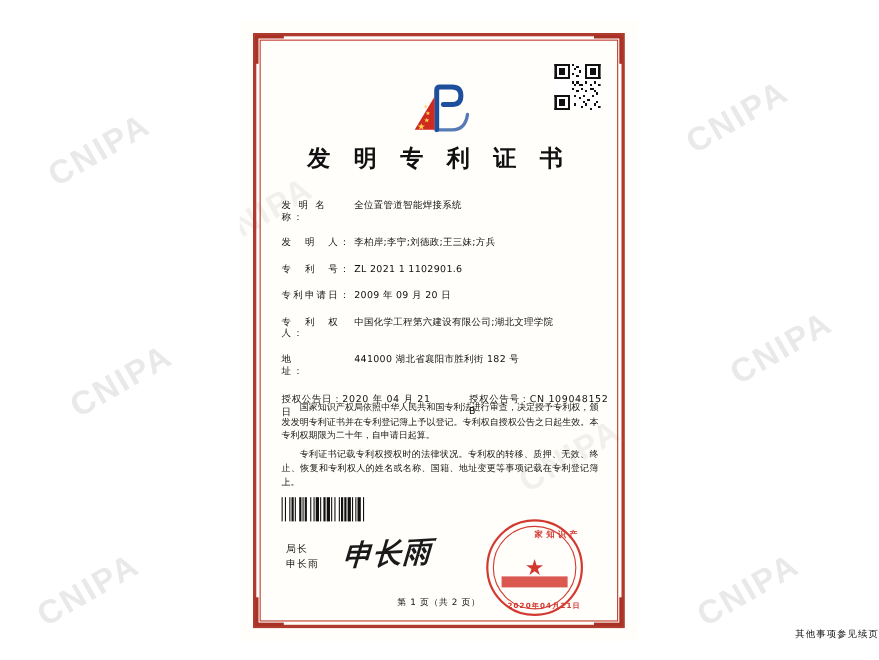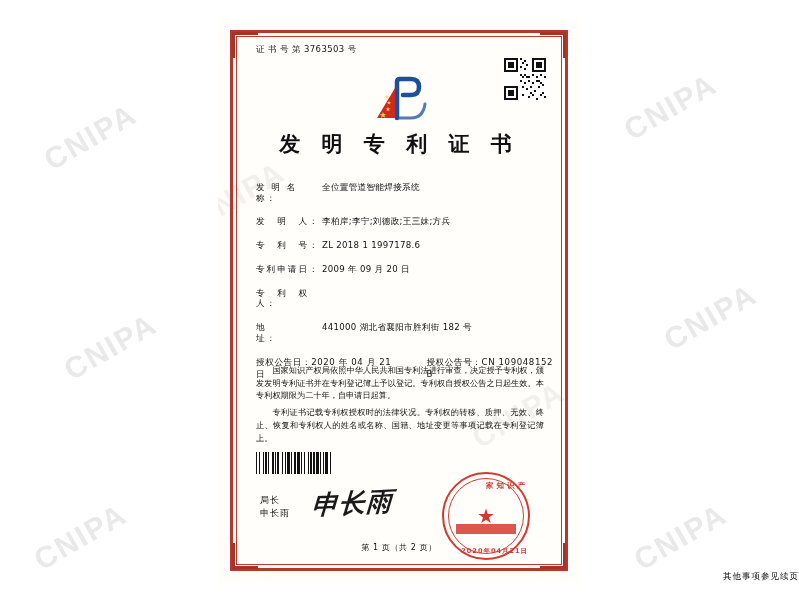--- a/index.html
+++ b/index.html
@@ -284,21 +284,20 @@
 
     <div id="border-outer"></div>
     <div id="border-inner"></div>
     <div class="corner tl"></div>
     <div class="corner tr"></div>
     <div class="corner bl"></div>
     <div class="corner br"></div>
 
     <div id="content">
 
-      <div id="cert-no">证 书 号 第 3763503 号</div>
 
       <div id="qr">
         <svg width="42" height="42" viewBox="0 0 21 21" shape-rendering="crispEdges">
           <rect width="21" height="21" fill="#fff"></rect>
           <g fill="#111">
             <rect x="0" y="0" width="7" height="1"></rect>
               <rect x="0" y="6" width="7" height="1"></rect>
             <rect x="0" y="0" width="1" height="7"></rect>
               <rect x="6" y="0" width="1" height="7"></rect>
             <rect x="2" y="2" width="3" height="3"></rect>
@@ -372,28 +371,29 @@
         <div class="field">
           <span class="lbl">发 明 名 称：</span>
           <span class="val">全位置管道智能焊接系统</span>
         </div>
         <div class="field">
           <span class="lbl">发　明　人：</span>
           <span class="val">李柏岸;李宁;刘德政;王三妹;方兵</span>
         </div>
         <div class="field">
           <span class="lbl">专　利　号：</span>
-          <span class="val">ZL 2018 1 1997178.6</span>
+          <span class="val">ZL 2021 1 1102901.6</span>
         </div>
         <div class="field">
           <span class="lbl">专利申请日：</span>
           <span class="val">2009 年 09 月 20 日</span>
         </div>
         <div class="field">
           <span class="lbl">专　利　权　人：</span>
+          <span class="val">中国化学工程第六建设有限公司;湖北文理学院</span>
         </div>
         <div class="field">
           <span class="lbl">地　　　　址：</span>
           <span class="val">441000 湖北省襄阳市胜利街 182 号</span>
         </div>
         <div id="grant-row">
           <span class="g1">授权公告日：2020 年 04 月 21 日</span>
           <span class="g2">授权公告号：CN 109048152 B</span>
         </div>
       </div>

